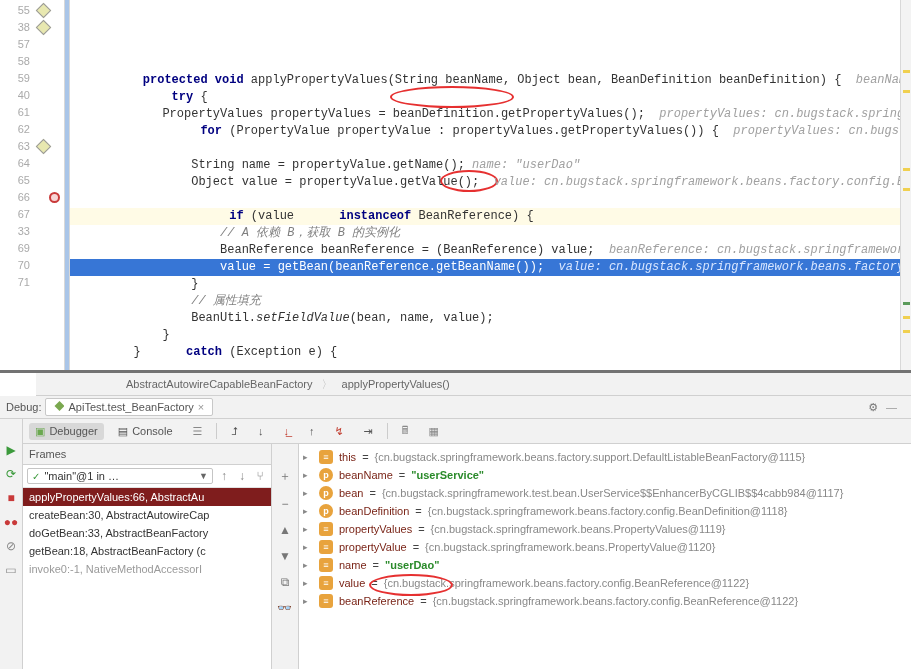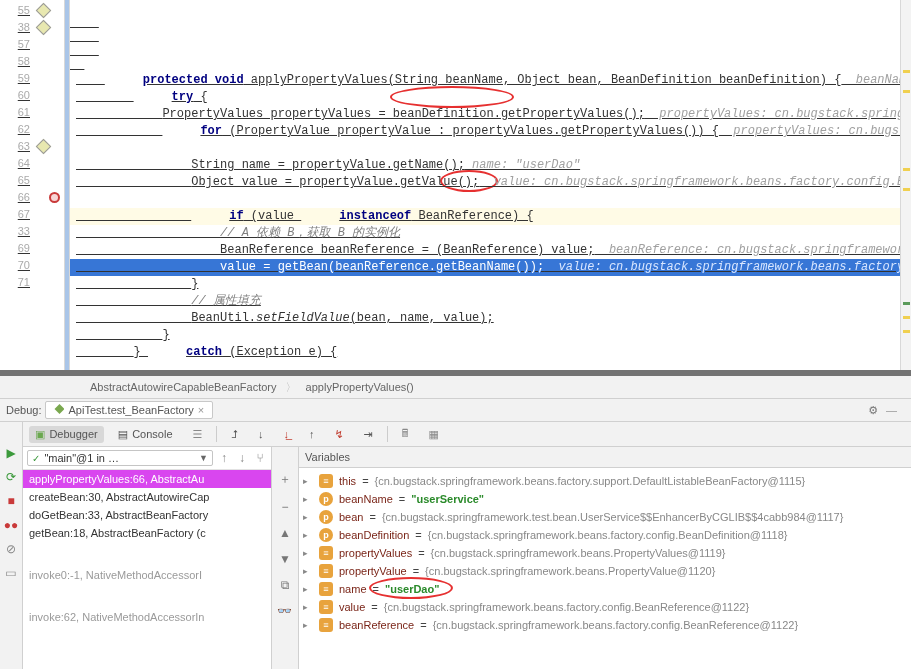--- a/index.html
+++ b/index.html
@@ -9,24 +9,23 @@
     font-size: 12px;
     color: #333;
     background: #fff;
     overflow: hidden;
   }
 
   
   .editor {
     display: flex;
     height: 370px;
-    border-bottom: 6px solid #737373;
+    border-bottom: 3px solid #737373;
     position: relative;
     background: #fff;
-    text-decoration: underline;
   }
 
   .gutter {
     display: flex;
     flex-direction: column;
     background: #fff;
     padding-top: 2px;
   }
   .gutter .row {
     display: flex;
@@ -123,20 +122,21 @@
 
   
   .breadcrumb {
     height: 22px;
     line-height: 22px;
     background: #f2f2f2;
     border-bottom: 1px solid #d0d0d0;
     padding-left: 90px;
     font-size: 11px;
     color: #666;
+    margin-left: 36px;
   }
   .breadcrumb span.sep { margin: 0 6px; color: #bbb; }
 
   
   .debug-panel { display: flex; height: 255px; }
   .debug-side-icons {
     width: 22px;
     background: #f2f2f2;
     border-right: 1px solid #d0d0d0;
     display: flex;
@@ -255,22 +255,22 @@
     overflow: hidden;
   }
   .frame-item {
     padding: 3px 6px;
     font-size: 11px;
     white-space: nowrap;
     overflow: hidden;
     text-overflow: ellipsis;
     color: #333;
   }
-  .frame-item.sel { background: #d946ef; color: #fff; }
-  .frame-item.dim { color: #9a9a9a; margin-top: 24px; }
+  .frame-item.sel { background: #7f1d1d; color: #fff; }
+  .frame-item.dim { color: #9a9a9a; }
   .frame-item.lib { background: #fffbe0; color: #9a9a9a; }
 
   .vars {
     flex: 1;
     display: flex;
   }
   .vars-gutter {
     width: 26px;
     background: #f2f2f2;
     border-right: 1px solid #d0d0d0;
@@ -344,21 +344,21 @@
       </div>
       <div class="row">
         <div class="ln">58</div>
         <div class="marks"></div>
       </div>
       <div class="row">
         <div class="ln">59</div>
         <div class="marks"></div>
       </div>
       <div class="row">
-        <div class="ln">60</div>
+        <div class="ln">40</div>
         <div class="marks"></div>
       </div>
       <div class="row">
         <div class="ln">61</div>
         <div class="marks"></div>
       </div>
       <div class="row">
         <div class="ln">62</div>
         <div class="marks"></div>
       </div>
@@ -468,53 +468,52 @@
       <span class="tbtn blue-ic" style="color:#c0392b">↯</span>
       <span class="tbtn blue-ic">⇥</span>
       <span class="divider"></span>
       <span class="tbtn" style="color:#888">🖩</span>
       <span class="tbtn" style="color:#888">▦</span>
     </div>
 
     <div class="frames-vars">
 
       <div class="frames">
+        <div class="panel-title-row">
+          <span>Frames</span>
+        </div>
         <div class="thread-row">
           <span class="thread-combo">
             <span class="chk"></span>
             <span>"main"@1 in …</span>
             <span style="margin-left:auto;color:#666;font-size:9px;">▼</span>
           </span>
           <span class="nav-ic">↑</span>
           <span class="nav-ic">↓</span>
           <span class="nav-ic">⑂</span>
         </div>
         <div class="frame-list" id="frame-list">
             <div class="frame-item sel">applyPropertyValues:66, AbstractAu</div>
             <div class="frame-item">createBean:30, AbstractAutowireCap</div>
             <div class="frame-item">doGetBean:33, AbstractBeanFactory</div>
             <div class="frame-item">getBean:18, AbstractBeanFactory (c</div>
             <div class="frame-item dim">invoke0:-1, NativeMethodAccessorI</div>
-            <div class="frame-item dim">invoke:62, NativeMethodAccessorIn</div>
           </div>
       </div>
 
       <div class="vars">
         <div class="vars-gutter">
           <span>＋</span>
           <span>−</span>
           <span>▲</span>
           <span>▼</span>
           <span>⧉</span>
           <span>👓</span>
         </div>
         <div class="vars-body">
-          <div class="panel-title-row">
-            <span>Variables</span>
-          </div>
           <div class="vars-list" id="vars-list">
             <div class="red-oval" style="top:130px; left:70px; width:80px; height:18px; position:absolute; z-index:5;"></div>
           <div class="var-row">
                 <span class="arrow">▸</span>
                 <span class="v-ic ic-f">≡</span>
                 <span class="v-name">this</span>
                 <span class="v-eq"> = </span>
                 <span class="v-val-obj">{cn.bugstack.springframework.beans.factory.support.DefaultListableBeanFactory@1115}</span>
               </div>
               <div class="var-row">

